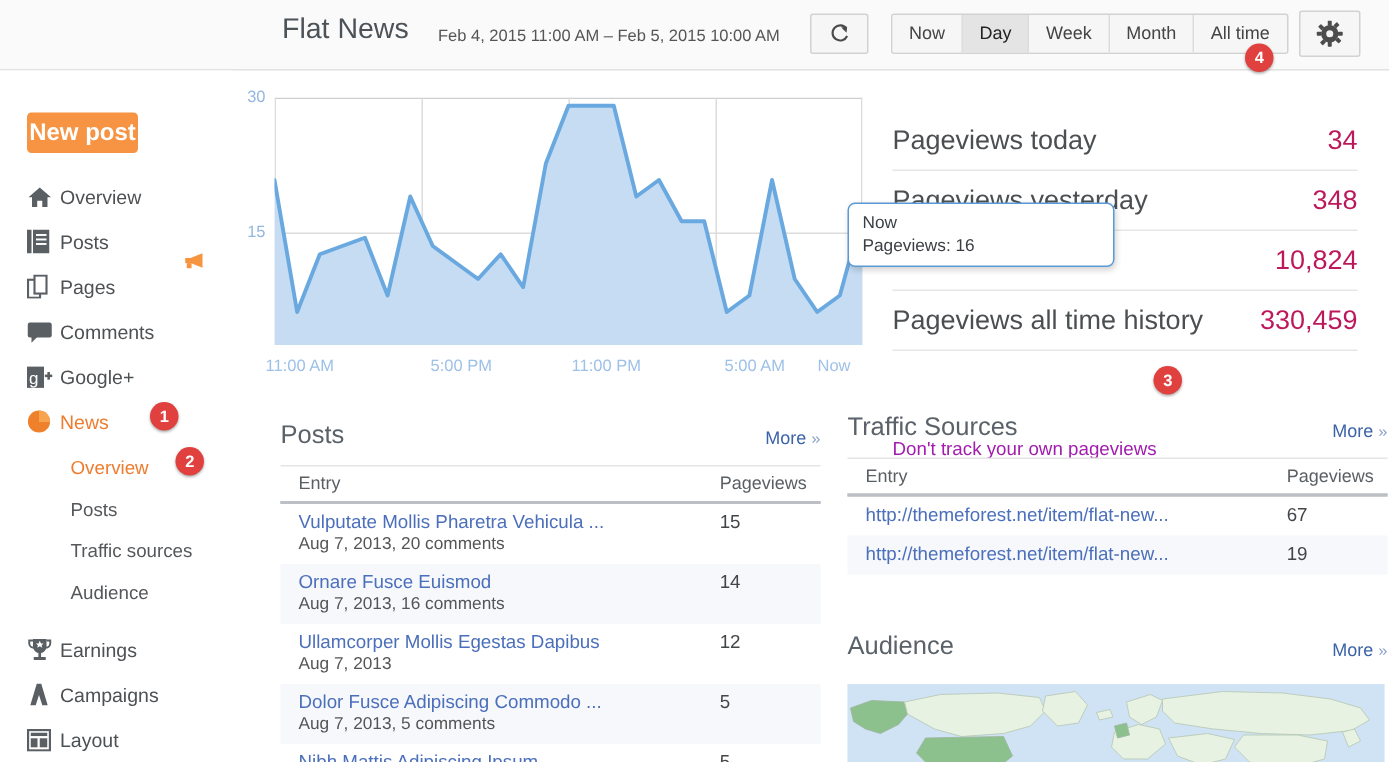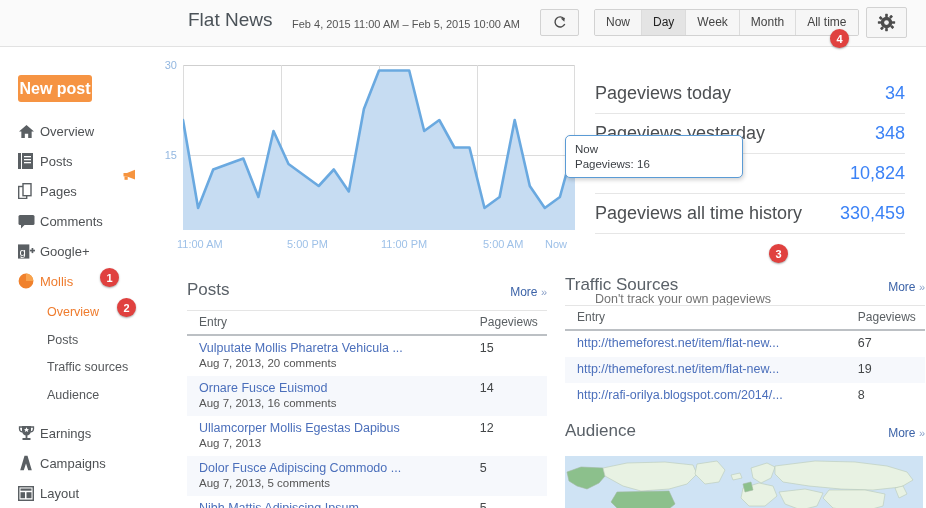--- a/index.html
+++ b/index.html
@@ -107,24 +107,24 @@
   }
   #tooltip div { font-size: 11.5px; color: #3b3f44; line-height: 15px; }
 
   
   #stats { position: absolute; left: 440px; top: 27px; width: 310px; }
   .stat-row {
     position: relative; height: 40px; display: flex; align-items: center;
     justify-content: space-between; border-bottom: 1px solid #e6e6e6;
     font-size: 18px; color: #4c4f52;
   }
-  .stat-val { color: #3b82f6; }
+  .stat-val { color: #be185d; }
   #track-link {
     position: absolute; left: 440px; top: 245px;
-    font-size: 12.5px; color: #737373; text-decoration: none; cursor: pointer;
+    font-size: 12.5px; color: #a21caf; text-decoration: none; cursor: pointer;
   }
 
   
   .panel-title { position: absolute; font-size: 17px; color: #5a6168; font-weight: 400; }
   .more-link {
     position: absolute; font-size: 12px; color: #3c63a8; cursor: pointer; text-decoration: none;
   }
   .more-link .chev { color: #8aa0c8; font-size: 11px; }
   .tbl { position: absolute; width: 100%; border-collapse: collapse; }
   .tbl th {
@@ -250,21 +250,21 @@
   </div>
 
   <div class="nav-item active" style="top:222px">
     <span class="nav-ico">
       <svg width="16" height="16" viewBox="0 0 16 16">
         <path d="M8 8 L8 0.6 A7.4 7.4 0 0 1 15.4 8 Z" fill="#f0922f"></path>
         <path d="M8 8 L15.4 8 A7.4 7.4 0 1 1 8 0.6 Z" fill="#f0812c"></path>
         <path d="M8 8 L8 0.6 A7.4 7.4 0 0 1 15.4 8 Z" fill="#f8a34e"></path>
       </svg>
     </span>
-    <span class="nav-label">Mollis</span>
+    <span class="nav-label">News</span>
   </div>
 
   <div class="sub-item active" style="top:253px">
     <span class="nav-label">Overview</span>
   </div>
   <div class="sub-item" style="top:281px">
     <span class="nav-label">Posts</span>
   </div>
   <div class="sub-item" style="top:308px">
     <span class="nav-label">Traffic sources</span>
@@ -435,26 +435,20 @@
               <a class="ent-a">http://themeforest.net/item/flat-new...</a>
             </td>
           <td class="pv">67</td>
         </tr>
         <tr class="alt">
           <td>
               <a class="ent-a">http://themeforest.net/item/flat-new...</a>
             </td>
           <td class="pv">19</td>
         </tr>
-        <tr>
-          <td>
-              <a class="ent-a">http://rafi-orilya.blogspot.com/2014/...</a>
-            </td>
-          <td class="pv">8</td>
-        </tr>
       </tbody>
     </table>
   </div>
 
   <div id="audience-panel">
     <div class="panel-title" style="left:0; top:0;">Audience</div>
     <a class="more-link" style="right:0; top:5px;"><span>More</span> <span class="chev">»</span></a>
     <div id="map">
       <svg width="358" height="56" viewBox="0 0 358 56">
         <rect width="358" height="56" fill="#cfe3f4"></rect>

